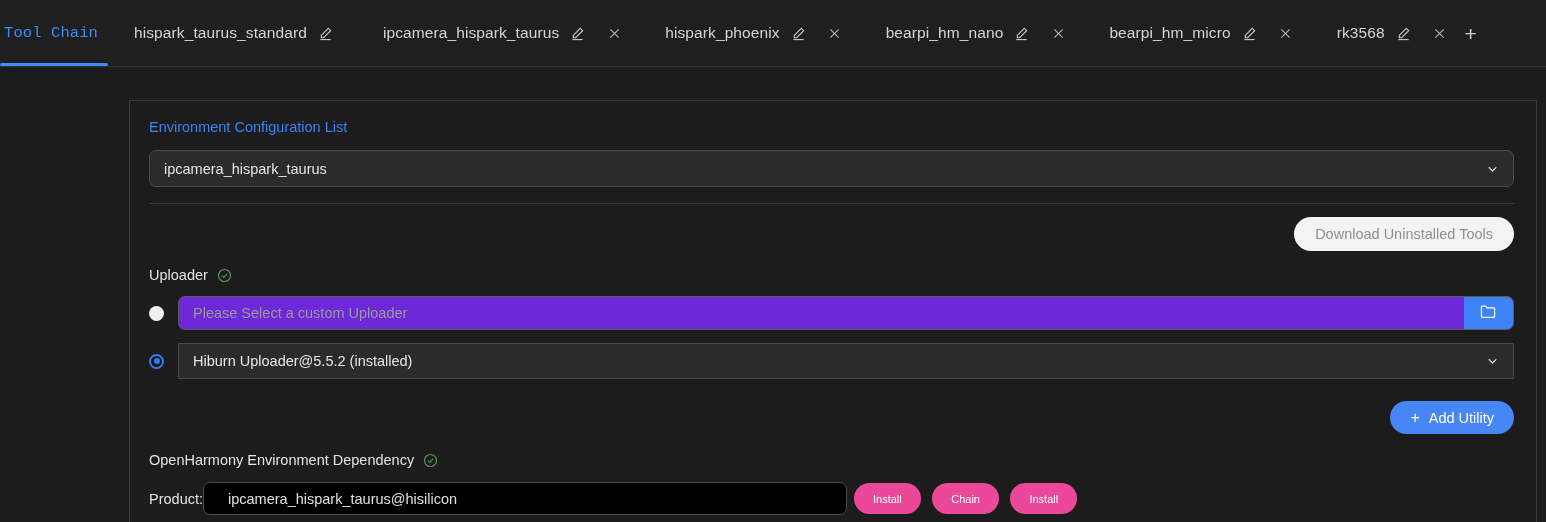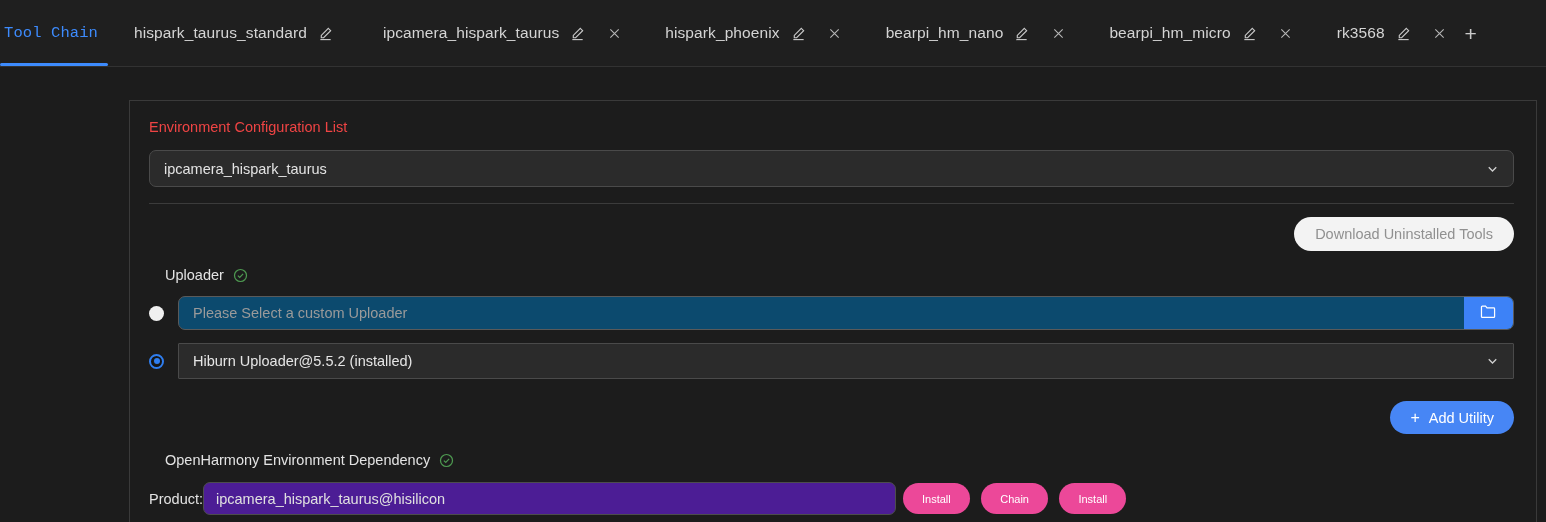--- a/index.html
+++ b/index.html
@@ -73,21 +73,21 @@
     top: 33px;
     width: 1408px;
     height: 440px;
     border: 1px solid #3a3a3a;
     background: #1c1c1c;
     padding: 18px 22px 0 19px;
   }
 
   .section-title {
     font-size: 14.5px;
-    color: #ef4444;
+    color: #3b82f6;
     margin-bottom: 15px;
   }
 
   .select-field {
     position: relative;
     height: 37px;
     background: #2b2b2b;
     border: 1px solid #4a4a4a;
     border-radius: 7px;
     display: flex;
@@ -126,21 +126,20 @@
     cursor: default;
   }
 
   .label-with-check {
     display: flex;
     align-items: center;
     gap: 9px;
     font-size: 14.5px;
     color: #e3e3e3;
     margin-top: 16px;
-    margin-left: 16px;
   }
   .check-icon { display: inline-flex; }
 
   .opt-row { display: flex; align-items: center; margin-top: 13px; }
 
   .radio {
     width: 15px; height: 15px;
     border-radius: 50%;
     flex: 0 0 15px;
     margin-right: 14px;
@@ -160,21 +159,21 @@
     width: 6px; height: 6px;
     border-radius: 50%;
     background: #2f7ef0;
   }
 
   .input-wrap {
     flex: 1;
     display: flex;
     align-items: center;
     height: 34px;
-    background: #0c4a6e;
+    background: #6d28d9;
     border: 1px solid #5a5a5a;
     border-radius: 7px;
     overflow: hidden;
   }
   .input-wrap input {
     flex: 1;
     height: 100%;
     background: transparent;
     border: none;
     outline: none;
@@ -227,29 +226,29 @@
   }
   .plus-glyph { font-size: 16px; line-height: 1; }
 
   .product-row {
     display: flex;
     align-items: center;
     margin-top: 14px;
   }
   .product-label { font-size: 14.5px; color: #e3e3e3; }
   .product-input {
-    width: 693px;
+    width: 644px;
     height: 33px;
-    background: #4c1d95;
+    background: #000000;
     border: 1px solid #4d4d4d;
     border-radius: 7px;
     color: #e0e0e0;
     font-size: 14.5px;
     font-family: inherit;
-    padding: 0 12px;
+    padding: 0 24px;
     outline: none;
   }
   .pill {
     background: #ec4899;
     color: #fff;
     border: none;
     border-radius: 17px;
     height: 31px;
     padding: 0 19px;
     font-size: 11px;

